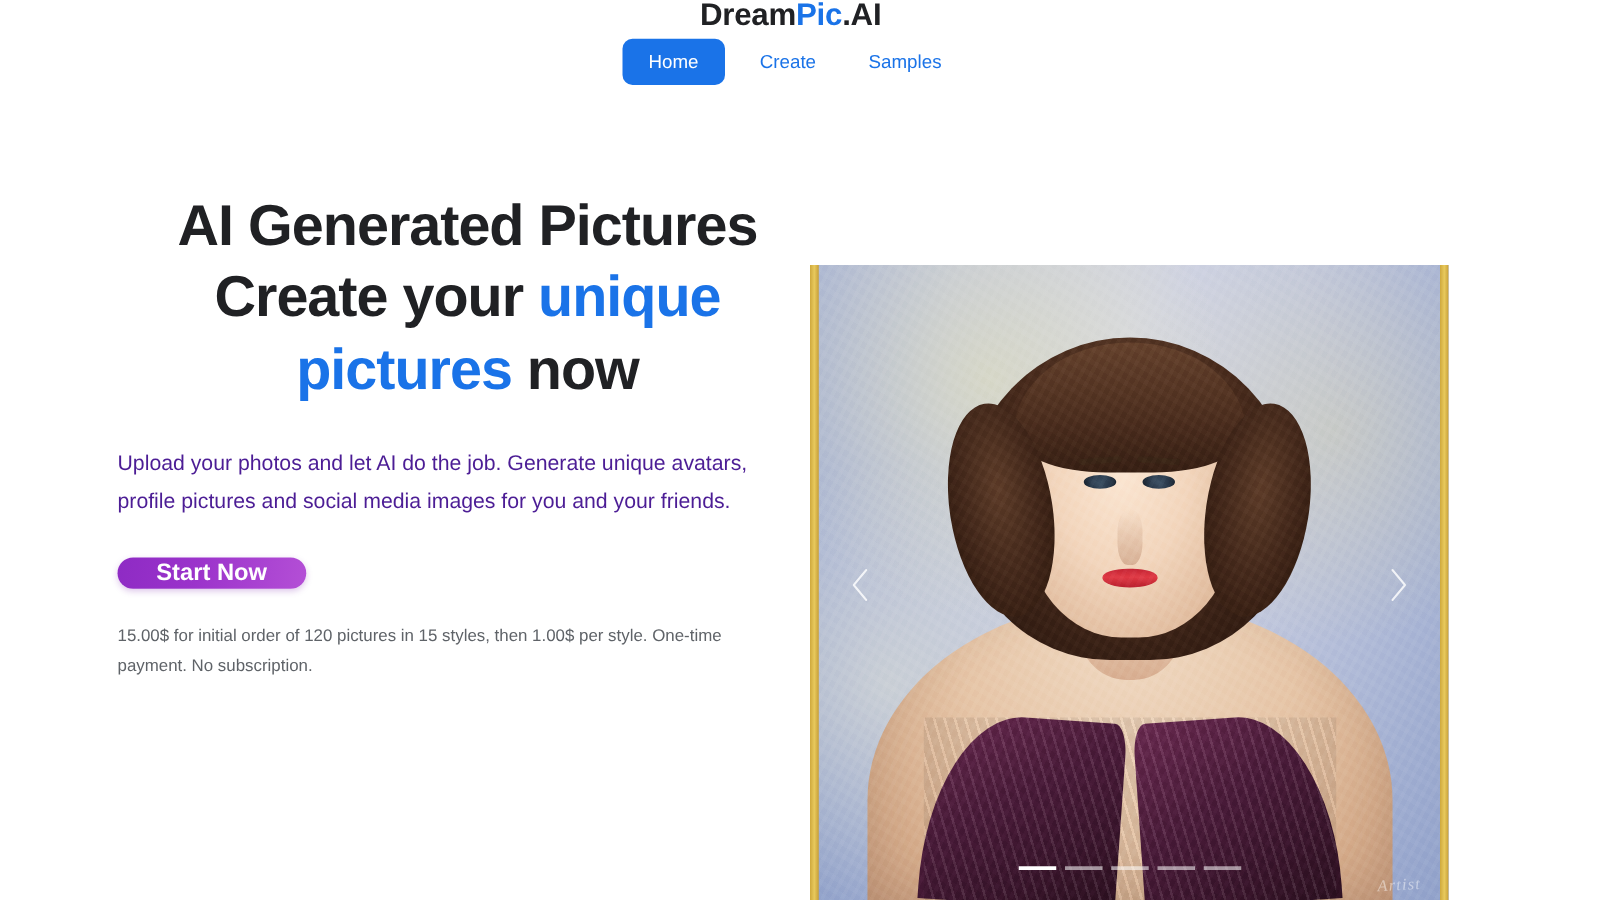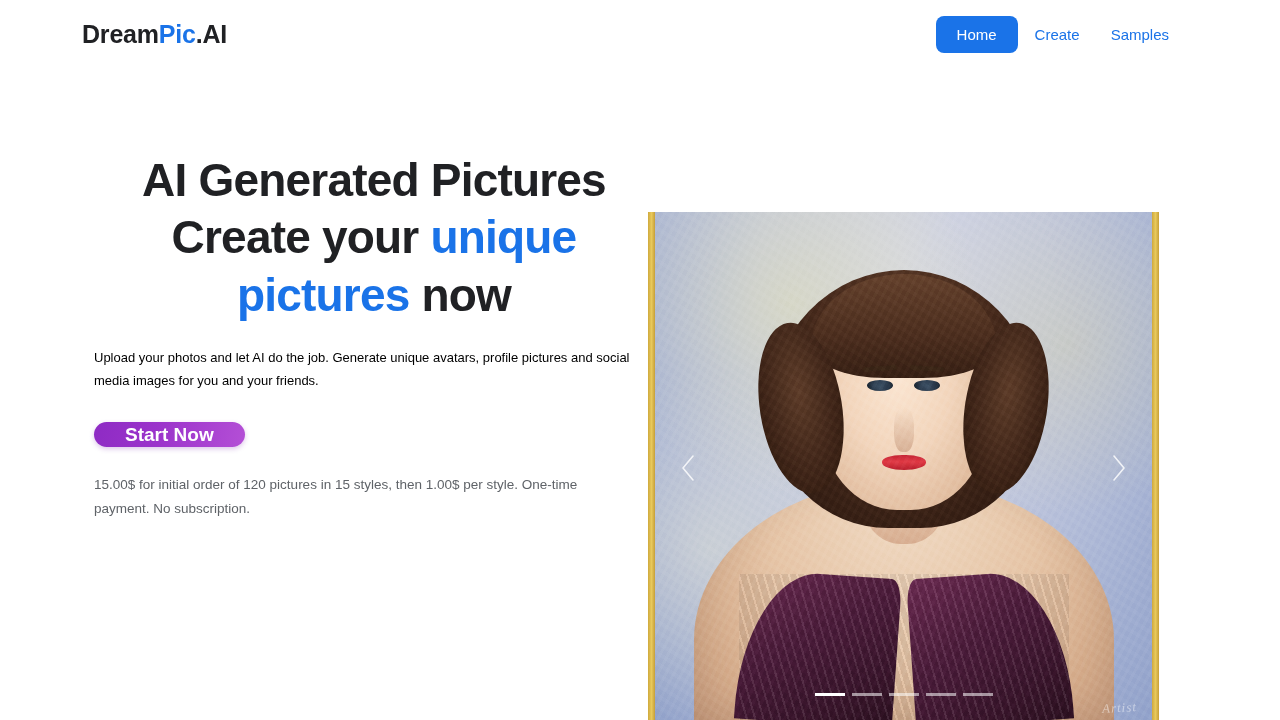--- a/index.html
+++ b/index.html
@@ -27,36 +27,37 @@
   
   .site-header {
     position: absolute;
     top: 0; left: 0;
     width: 1280px;
     height: 68px;
     display: flex;
     align-items: center;
     justify-content: space-between;
     padding: 0 97px 0 82px;
+    flex-direction: column;
   }
 
   .brand {
     font-size: 25px;
     font-weight: bold;
     letter-spacing: -0.2px;
     line-height: 1;
     color: #202124;
     white-space: nowrap;
   }
   .brand .brand-accent { color: #1a73e8; }
 
   .main-nav {
     display: flex;
     align-items: center;
-    gap: 3px;
+    gap: 14px;
   }
 
   .nav-link {
     font-size: 15px;
     color: #1a73e8;
     text-decoration: none;
     padding: 9px 14px;
     border-radius: 7px;
     line-height: 1;
     white-space: nowrap;
@@ -90,24 +91,24 @@
     font-weight: bold;
     line-height: 1.245;
     letter-spacing: -0.8px;
     color: #202124;
     text-align: center;
   }
   .hero-title .accent { color: #1a73e8; }
   .hero-title .line { display: block; }
 
   .hero-sub {
-    margin-top: 22px;
-    font-size: 13px;
+    margin-top: 32px;
+    font-size: 17px;
     line-height: 1.78;
-    color: #000000;
+    color: #4c1d95;
     max-width: 540px;
   }
 
   .cta-button {
     display: inline-block;
     margin-top: 30px;
     padding: 3px 31px;
     border: none;
     border-radius: 30px;
     background: linear-gradient(100deg, #8e2bc4 0%, #9b33cb 42%, #b44fd6 100%);

